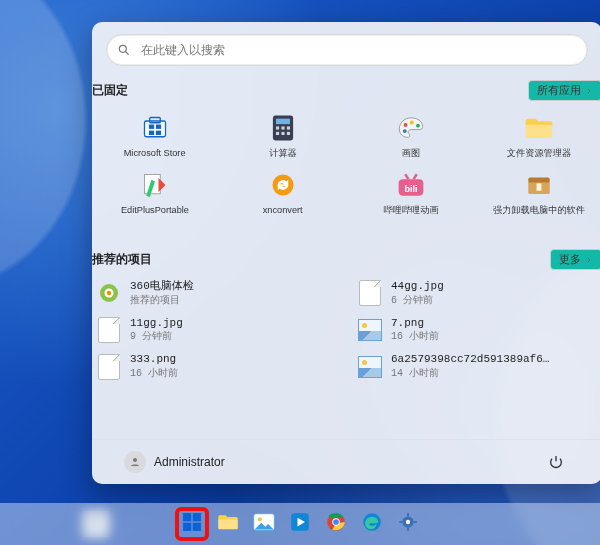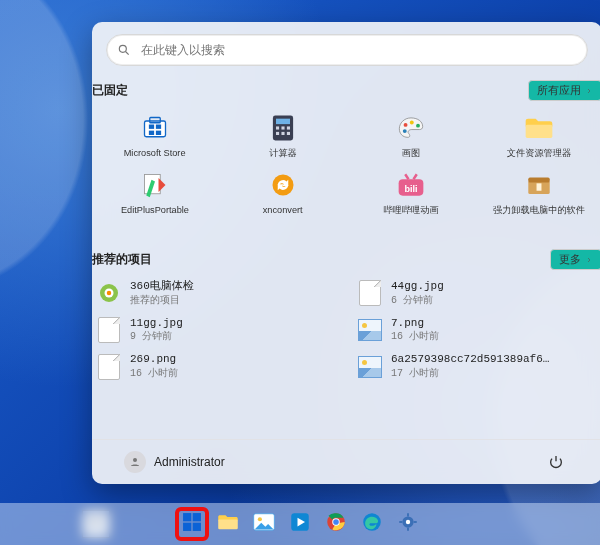--- a/index.html
+++ b/index.html
@@ -234,34 +234,34 @@
           <div class="meta">
             <div class="fn">7.png</div>
             <div class="ft">16 小时前</div>
           </div>
         </div>
         <div class="rec">
           <div class="fico">
             <div class="file-sheet"></div>
           </div>
           <div class="meta">
-            <div class="fn">269.png</div>
+            <div class="fn">333.png</div>
             <div class="ft">16 小时前</div>
           </div>
         </div>
         <div class="rec">
           <div class="fico">
             <div style="width:22px;height:20px;border:1px solid #6aa0d8;background:#eef5fc;position:relative">
               <div style="position:absolute;left:3px;top:3px;width:5px;height:5px;background:#f5c642;border-radius:50%"></div>
               <div style="position:absolute;left:0;right:0;bottom:0;height:9px;background:linear-gradient(135deg,#6aa0d8 40%,#a7c9ea 41%)"></div>
             </div>
           </div>
           <div class="meta">
             <div class="fn">6a2579398cc72d591389af679703f3...</div>
-            <div class="ft">17 小时前</div>
+            <div class="ft">14 小时前</div>
           </div>
         </div>
       </div>
   </div>
 
   <div class="footer">
     <div class="user">
       <span class="avatar">
         <svg viewBox="0 0 24 24">
             <circle cx="12" cy="8" r="4"></circle>

